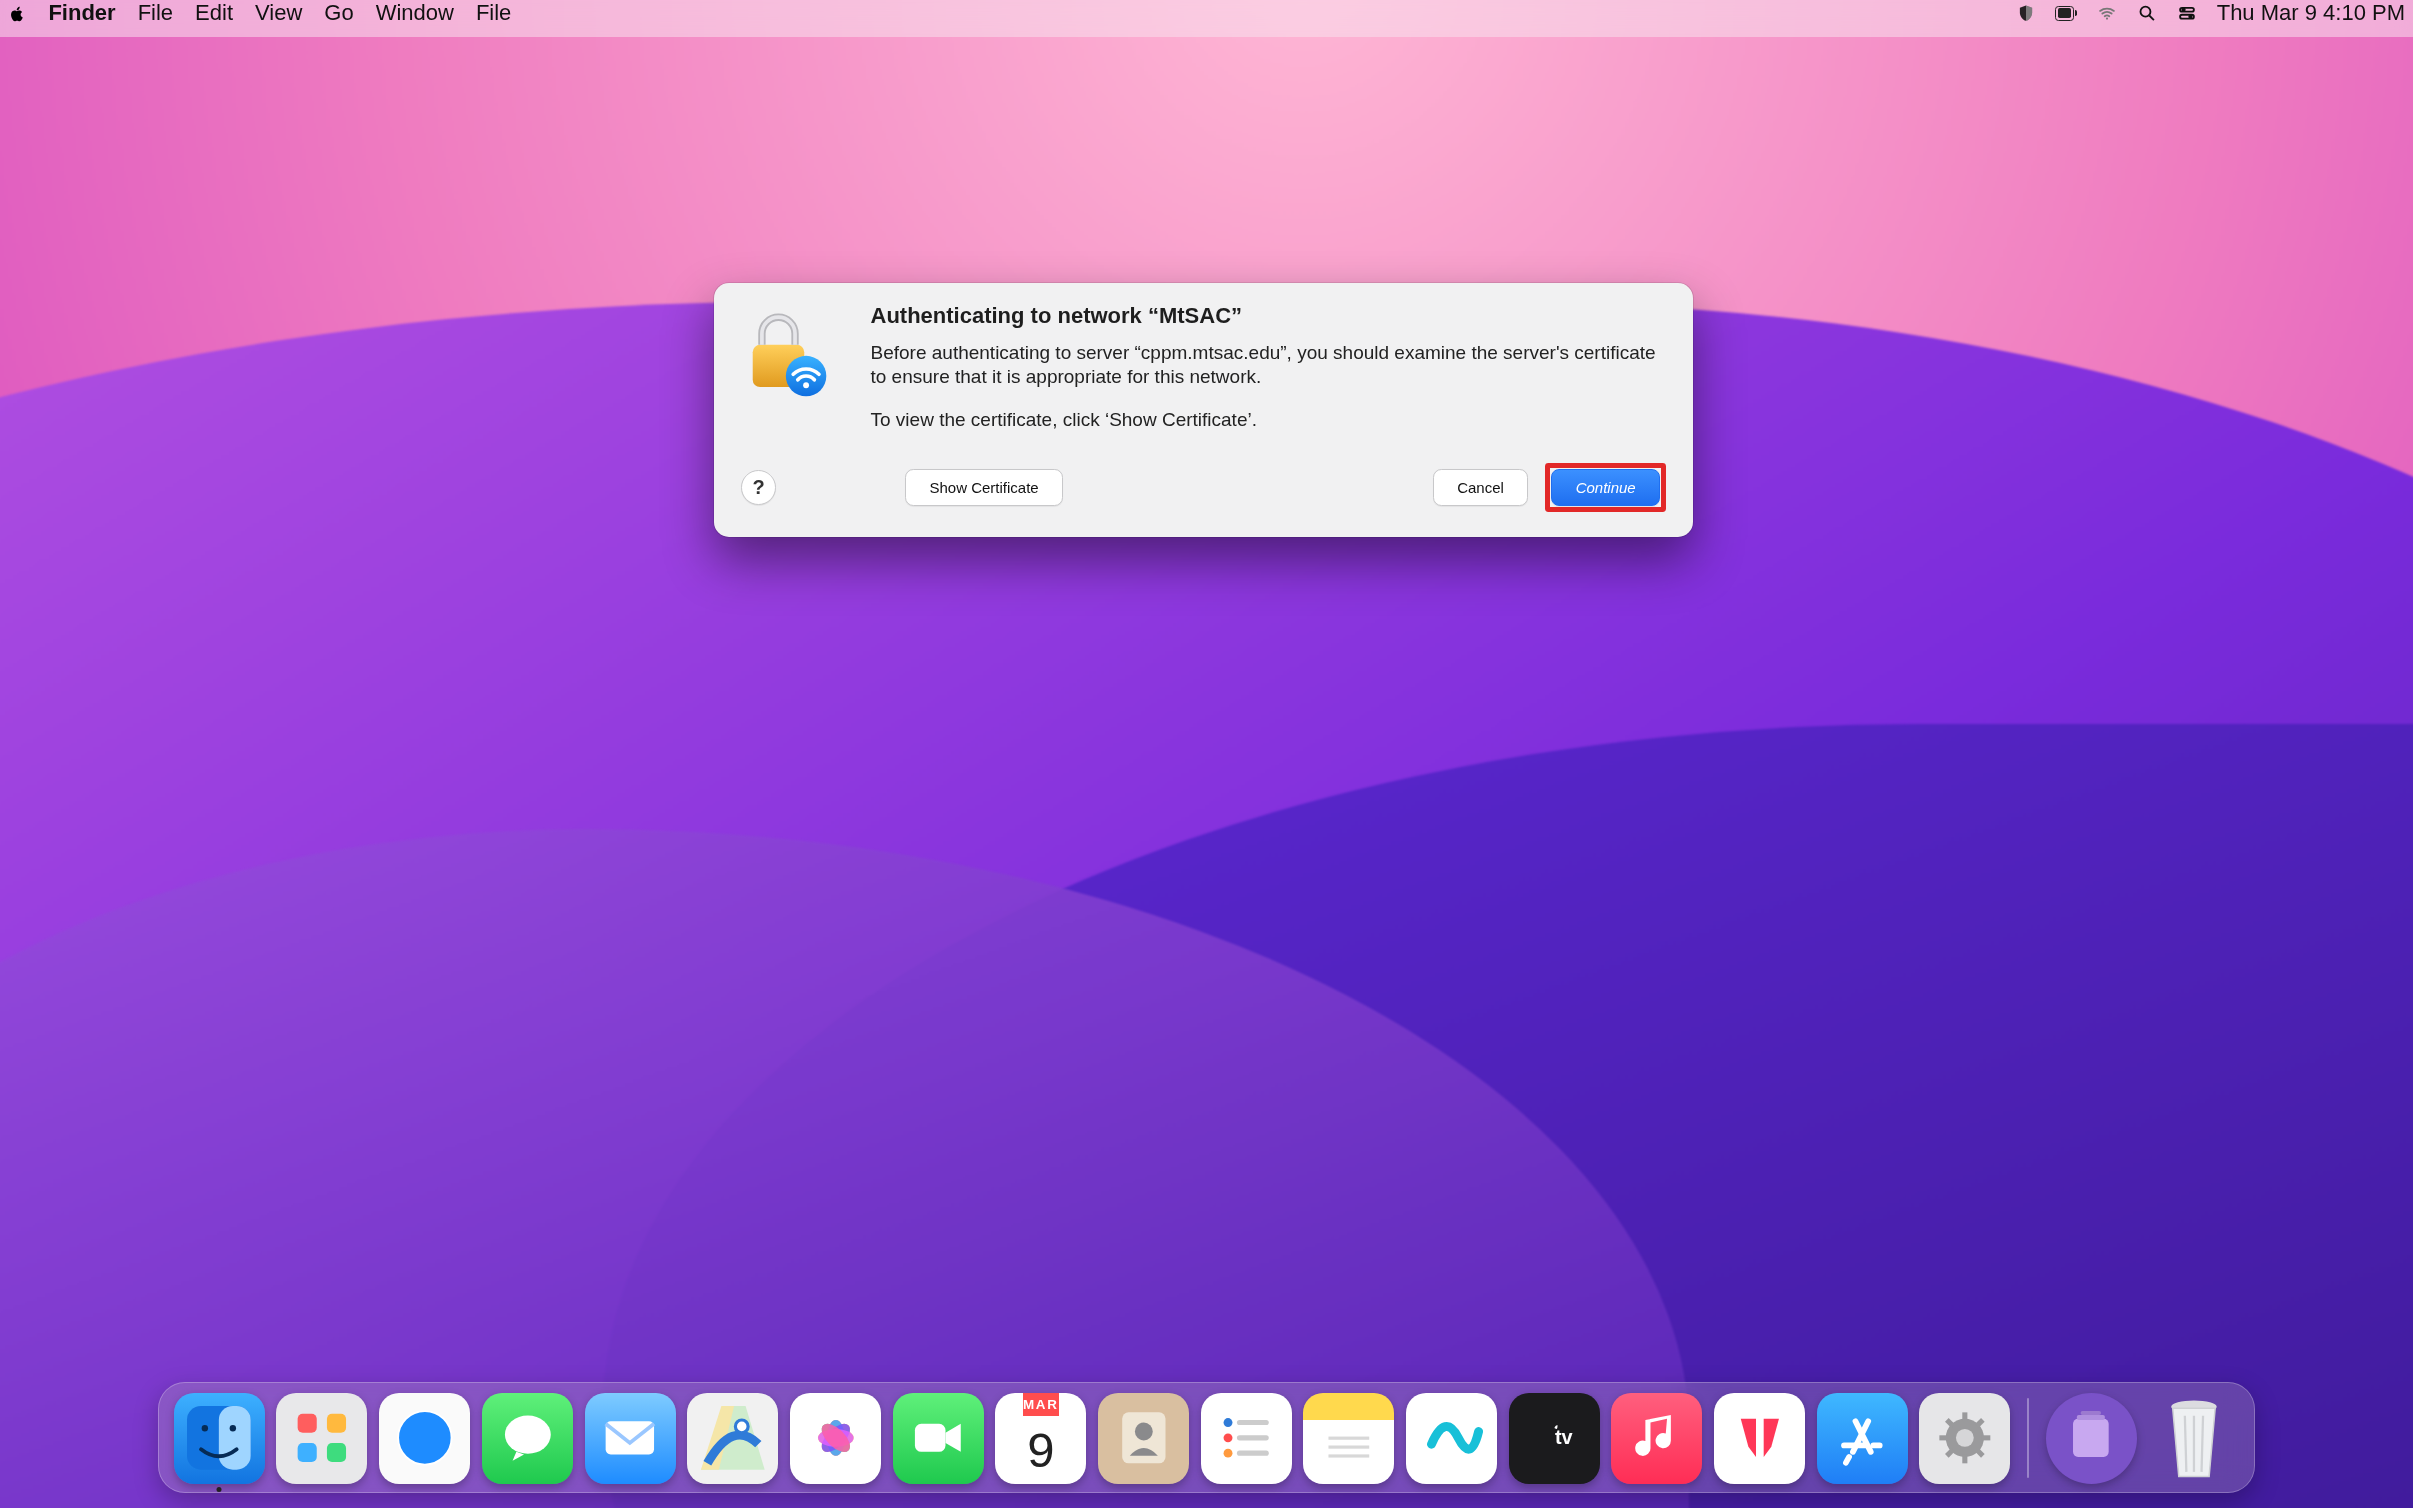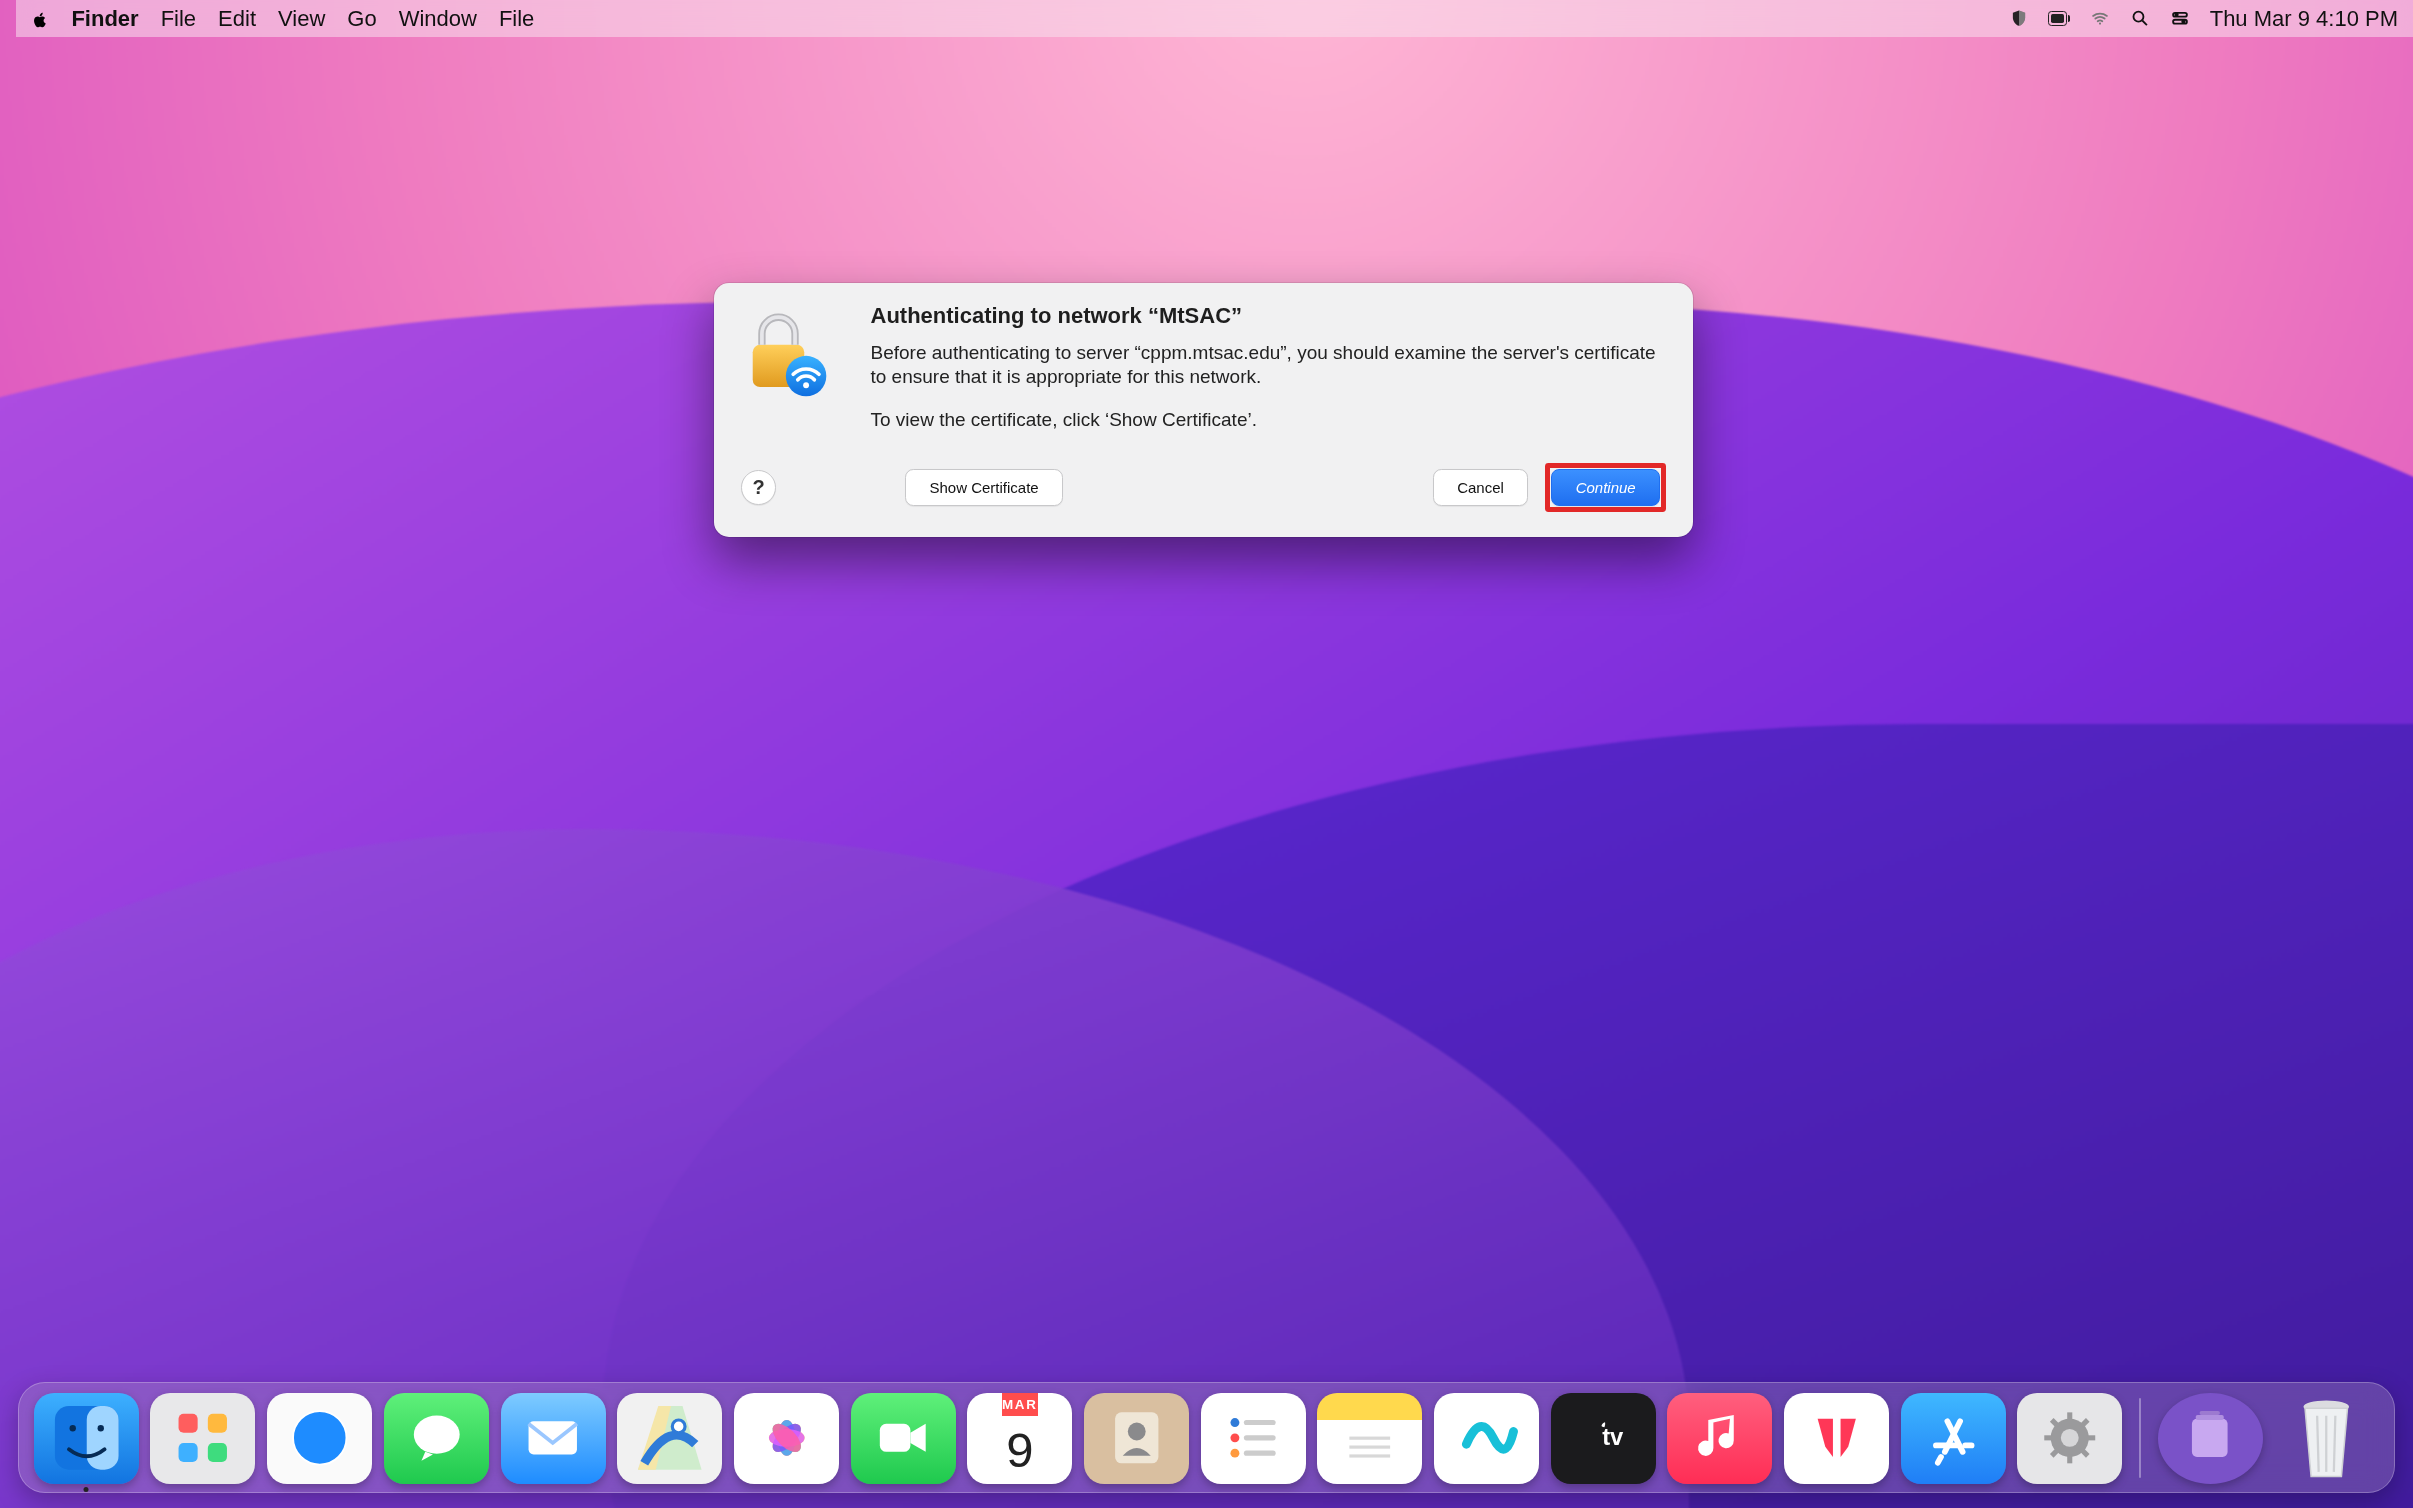--- a/index.html
+++ b/index.html
@@ -14,25 +14,25 @@
     position: absolute; inset: 0; overflow: hidden;
   }
   .wave { position: absolute; border-radius: 50% 40% 50% 60%; filter: blur(0.8px); }
   .wave.a { width: 140%; height: 120%; left: -30%; top: -50%; background: radial-gradient(circle at 60% 40%, #ffb7d5 0%, #ef7bc0 40%, #d84dc0 70%, #a03dc8 100%); }
   .wave.b { width: 160%; height: 130%; left: -40%; top: 20%; background: linear-gradient(150deg, #c35be3 0%, #7a2bdc 50%, #3a1a8e 100%); }
   .wave.c { width: 120%; height: 100%; left: 25%; top: 48%; background: linear-gradient(160deg, #5e28d6 0%, #2a1270 100%); }
   .wave.d { width: 80%; height: 70%; left: -10%; top: 55%; background: linear-gradient(160deg, #9b4de0 0%, #4a1eae 100%); opacity: .9; border-radius: 60% 80% 40% 70%; }
 
   
   .menubar {
-    position: absolute; top: 0; left: 16px; right: 0; height: 37px;
+    position: absolute; top: 0; left: 0; right: 0; height: 37px;
     background: rgba(248, 224, 236, 0.55);
     backdrop-filter: blur(8.4px);
-    display: flex; align-items: center; justify-content: space-between;
-    padding: 0 15px; font-size: 22px; color: #111;
+    display: flex; align-items: flex-start; justify-content: space-between;
+    padding: 0 8px; font-size: 22px; color: #111;
   }
   .menubar .left, .menubar .right { display: flex; align-items: center; gap: 22px; }
   .menubar .left .app-name { font-weight: 700; }
   .menubar .apple { width: 18.4px; height: 18.4px; }
   .menubar .right { gap: 18.4px; }
   .menubar .icon { width: 22px; height: 17px; display:inline-flex; align-items:center; justify-content:center; }
   .menubar .clock { font-size: 22px; }
 
   
   .battery-shell { display:inline-flex; align-items:center; gap:1.7px; }
@@ -97,21 +97,21 @@
   .dock-wrap { position:absolute; left:0; right:0; bottom: 15px; display:flex; justify-content:center; }
   .dock {
     display:flex; align-items:flex-end; gap: 11.7px;
     padding: 10px 15px 8.4px 15px;
     background: rgba(170, 150, 185, 0.32);
     border: 0.8px solid rgba(255,255,255,.25);
     border-radius: 27px;
     backdrop-filter: blur(15px);
     box-shadow: 0 8.4px 25px rgba(0,0,0,.25);
   }
-  .dock-app { width: 105px; height: 91px; border-radius: 20px; position:relative; box-shadow: 0 3.4px 8.4px rgba(0,0,0,.25); display:flex; align-items:center; justify-content:center; }
+  .dock-app { width: 91px; height: 91px; border-radius: 20px; position:relative; box-shadow: 0 3.4px 8.4px rgba(0,0,0,.25); display:flex; align-items:center; justify-content:center; }
   .dock-sep { width: 1.7px; height: 80px; background: rgba(255,255,255,.35); margin: 0 5px; align-self:center; border-radius: 1.7px; }
   .dock-indicator { position:absolute; bottom:-8.4px; left:50%; transform:translateX(-50%); width:5px; height:5px; border-radius:50%; background:#222; }
 
   
   .finder   { background: linear-gradient(#3db0ff,#1274e0); }
   .launchpad{ background: #e8e8ea; }
   .safari   { background: #fafafa; }
   .messages { background: linear-gradient(#5ff07a,#1fc94e); }
   .mail     { background: linear-gradient(#7ecbff,#1e8cff); }
   .maps     { background: #f1f1f1; }

